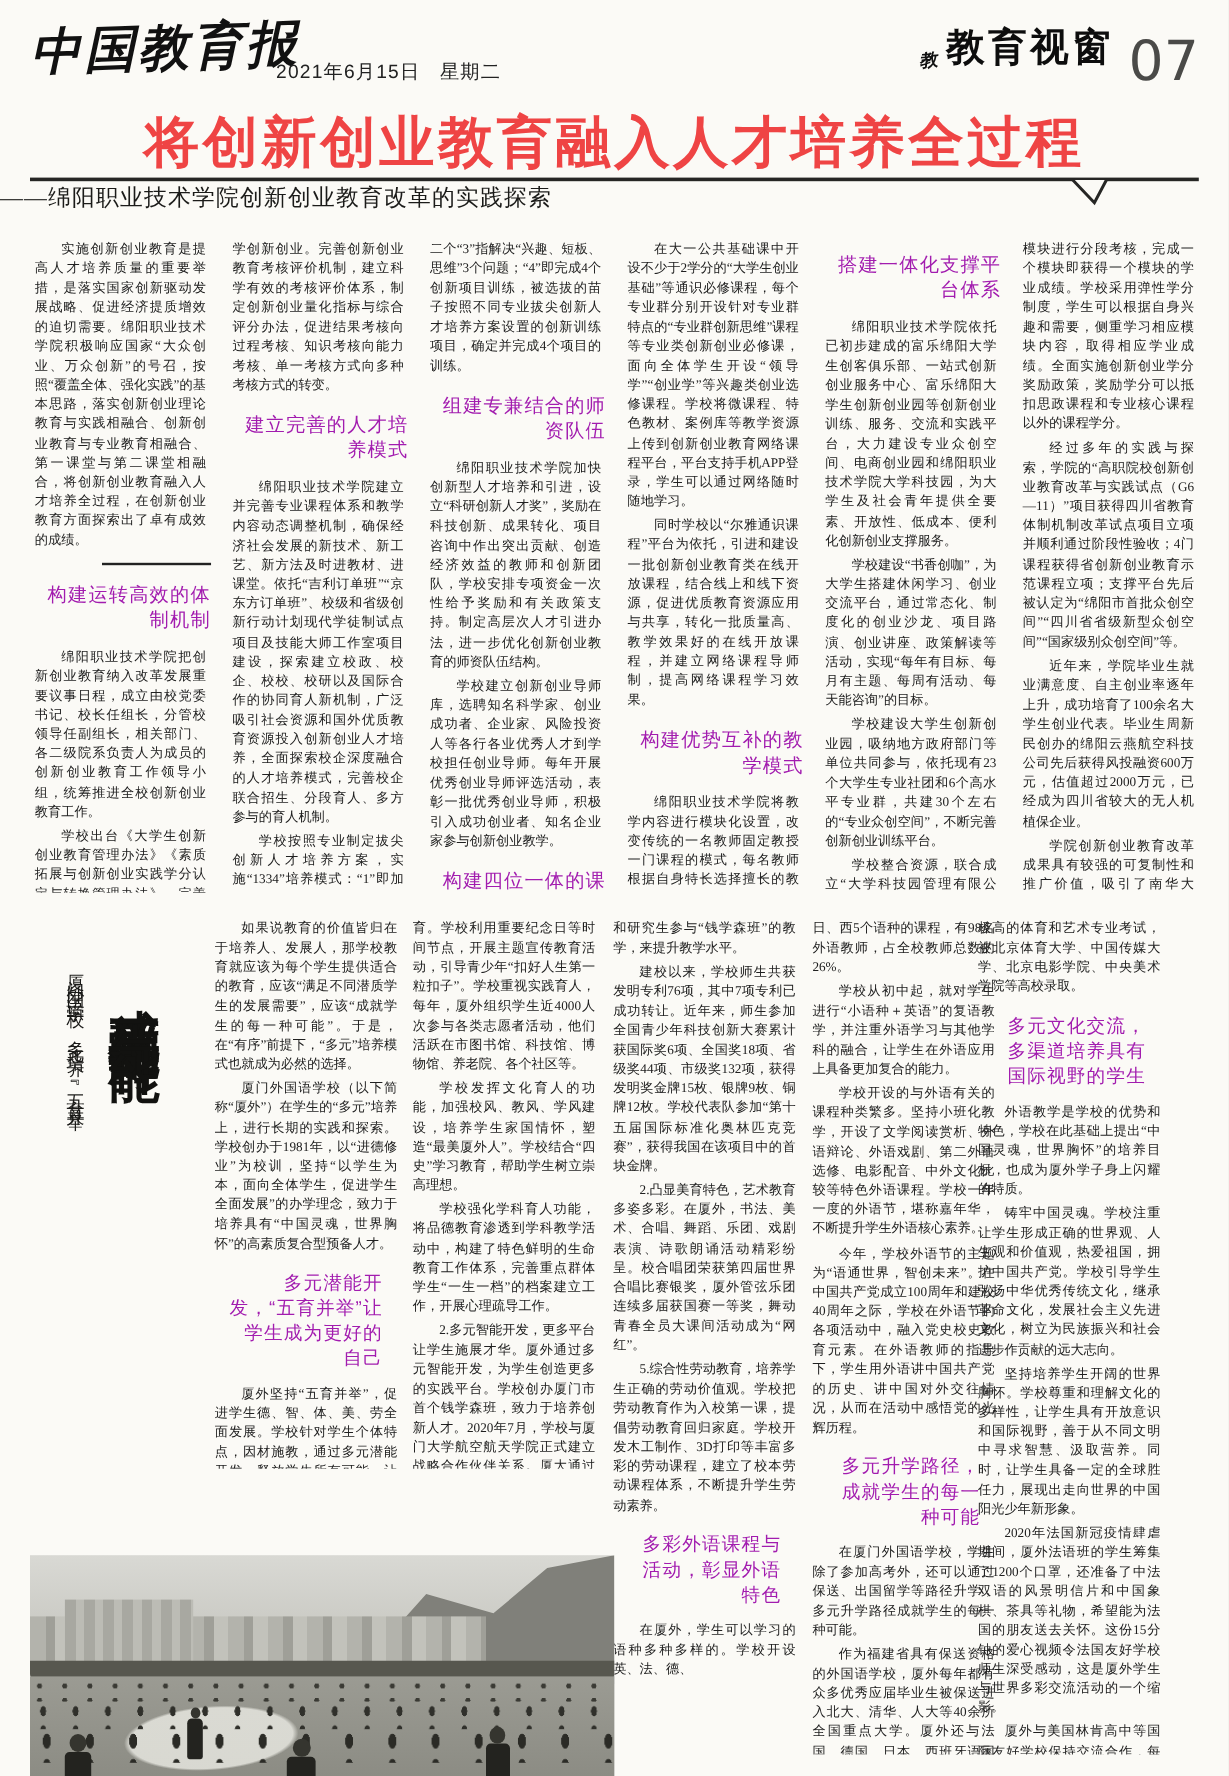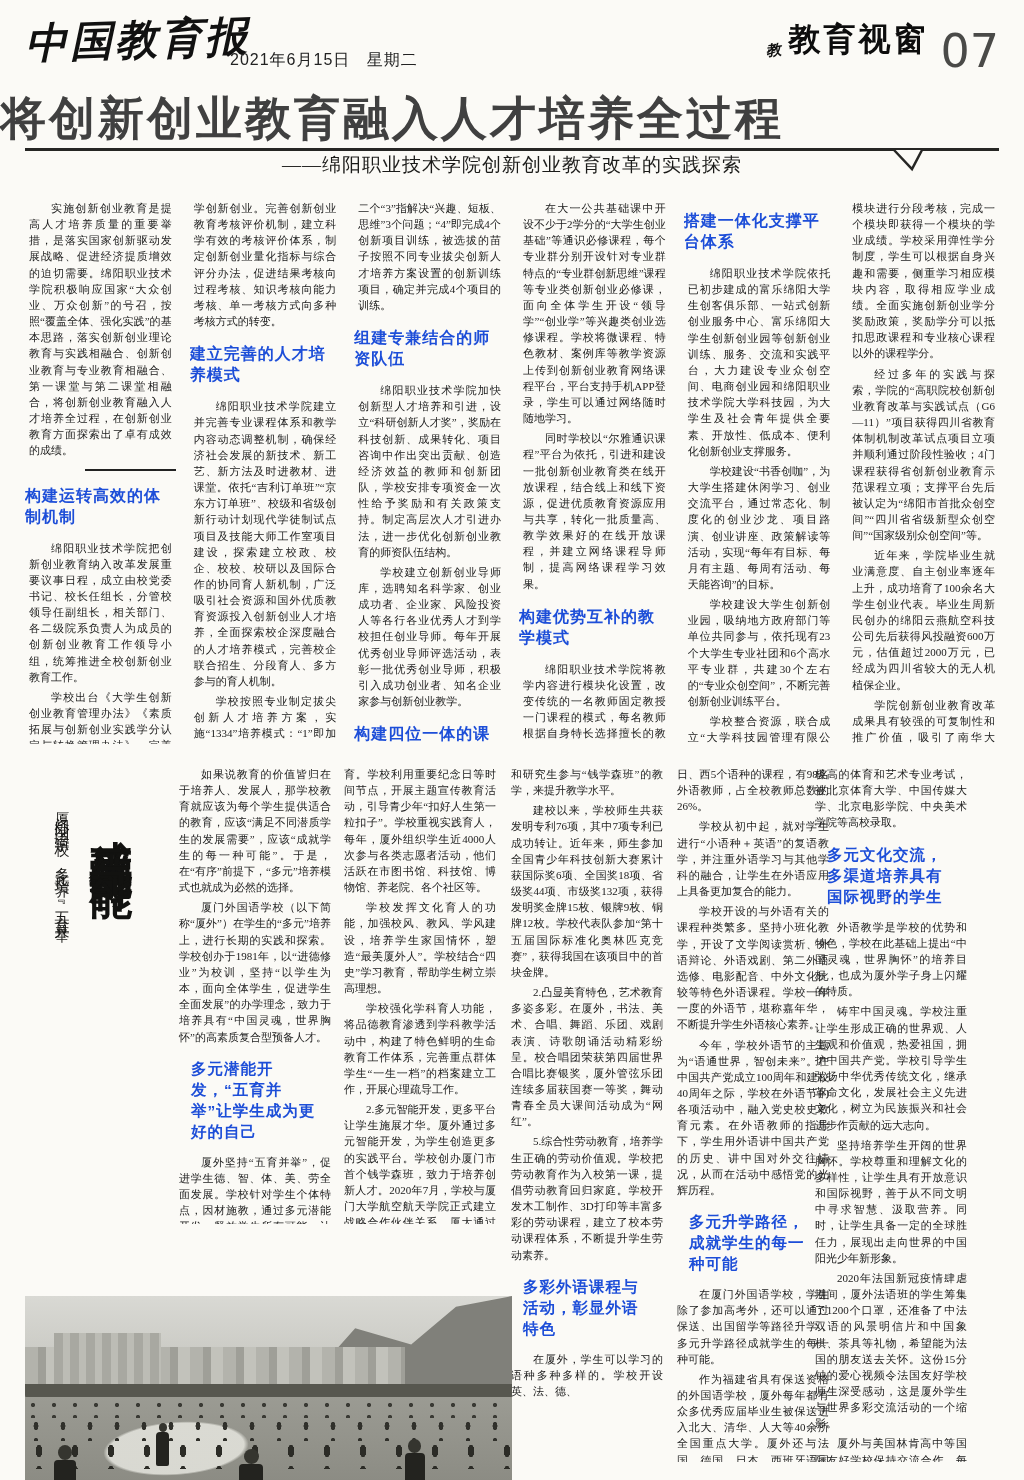--- a/index.html
+++ b/index.html
@@ -14,31 +14,31 @@
   .sec-group{position:absolute;right:0;top:10px;display:flex;align-items:flex-end;}
   .sec-mini{font-size:15px;font-family:"DejaVu Serif",serif;font-weight:bold;
             transform:skewX(-12deg) rotate(-6deg);margin-right:6px;margin-bottom:14px;color:#111;}
   .sec-name{font-family:"Liberation Sans",sans-serif;font-weight:bold;font-size:32px;
             letter-spacing:3px;color:#0d0d0d;margin-bottom:12px;}
   .page-no{font-family:"DejaVu Sans",sans-serif;font-size:46px;color:#4a4a48;
            margin-left:12px;line-height:1;}
   .head-rule{position:absolute;top:148px;left:25px;width:974px;height:3px;background:#262624;}
   .rule-notch{position:absolute;top:149px;right:62px;}
   
-  .top-headline{position:absolute;top:88px;left:0;width:1024px;text-align:left;
-      font-size:46px;font-weight:bold;letter-spacing:3px;color:#404040;}
-  .top-subhead{position:absolute;top:152px;left:0;width:1024px;text-align:center;
+  .top-headline{position:absolute;top:88px;left:0;width:1024px;text-align:center;
+      font-size:46px;font-weight:bold;letter-spacing:3px;color:#ef4444;}
+  .top-subhead{position:absolute;top:152px;left:0;width:1024px;
       font-size:19px;letter-spacing:1px;color:#1b1b19;}
   .top-cols{position:absolute;top:196px;left:25px;width:974px;height:548px;
       display:flex;gap:14px;overflow:hidden;}
   .t-col{flex:1;overflow:hidden;}
   .para{margin:4px;text-indent:2em;font-size:11px;line-height:1.47;text-align:justify;color:#202020;}
   .para.no-indent{text-indent:0;}
-  .sec-h{font-family:"Liberation Sans",sans-serif;font-weight:bold;font-size:16px;
-      text-align:left;margin:15px 0 12px;letter-spacing:1px;color:#1d4ed8;}
+  .sec-h{font-family:"Liberation Sans",sans-serif;font-weight:normal;font-size:16px;
+      text-align:right;margin:15px 0 12px;letter-spacing:1px;color:#a21caf;}
   .intro-rule{height:0;border-top:2px solid #222;width:60%;margin:10px 0 2px auto;}
   .byline{margin:6px 0 0;font-size:11px;line-height:1.5;text-align:right;color:#202020;}
   
   .kicker{position:absolute;left:52px;top:800px;height:430px;writing-mode:vertical-rl;
       font-family:"Liberation Sans",sans-serif;font-size:15px;letter-spacing:5px;color:#1a1a18;}
   .v-headline{position:absolute;left:82px;top:806px;height:460px;writing-mode:vertical-rl;
       font-size:43px;font-weight:bold;letter-spacing:4px;color:#121210;}
   .b-col{position:absolute;top:762px;width:160px;overflow:hidden;}
   .b-col .sec-h{font-size:15.5px;margin:14px 16px 11px;}
   .b-c1{left:175px;height:462px;}

